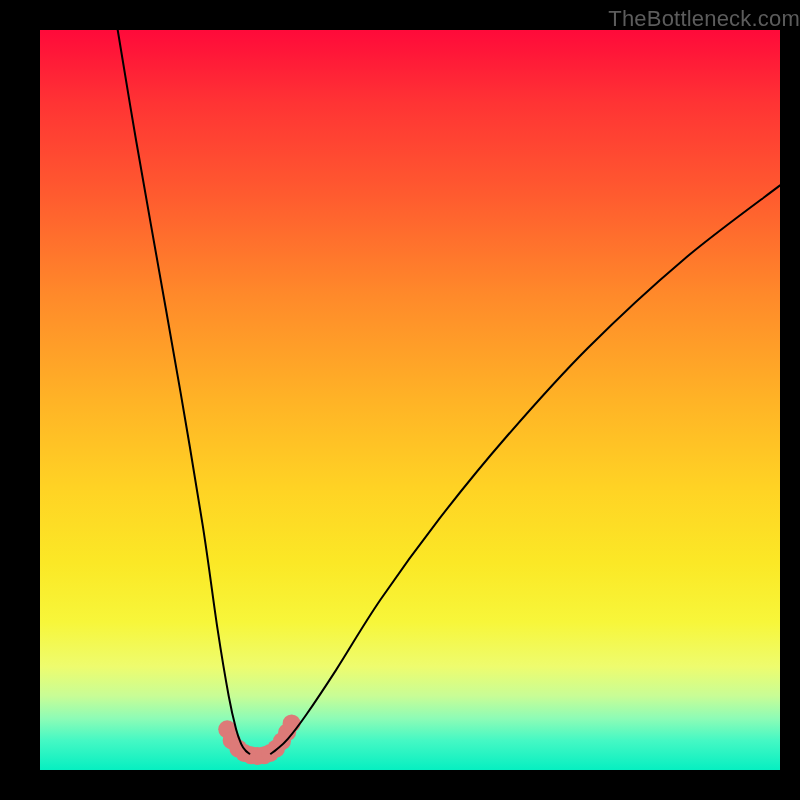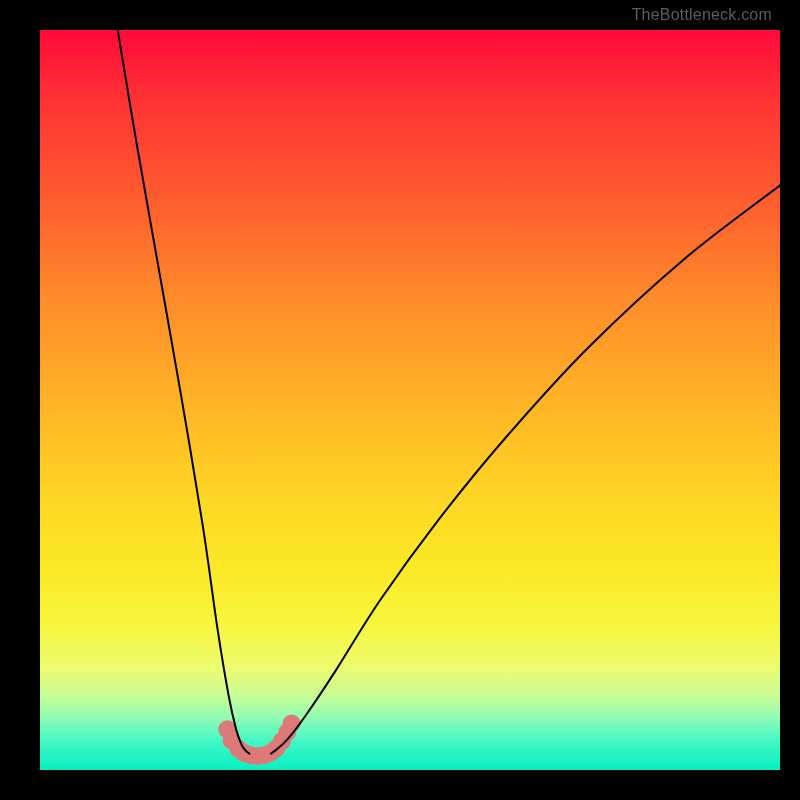--- a/index.html
+++ b/index.html
@@ -36,23 +36,23 @@
       #eefc6e 86%,
       #c8fd96 90%,
       #8efcb6 93%,
       #45f8c4 96%,
       #06efc1 100%
     );
   }
   .watermark {
     position: absolute;
     top: 6px;
-    right: 28px;
+    right: 0;
     font-family: Arial, Helvetica, sans-serif;
-    font-size: 16px;
+    font-size: 22px;
     color: #5c5c5c;
     letter-spacing: 0.2px;
     user-select: none;
   }
   svg.curve {
     position: absolute;
     left: 0;
     top: 0;
     width: 740px;
     height: 740px;

